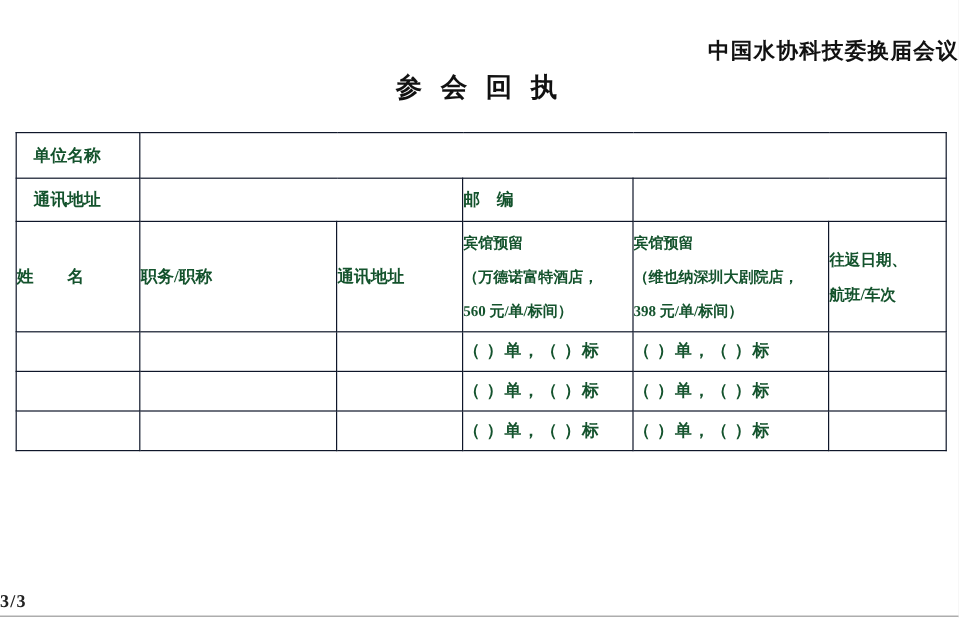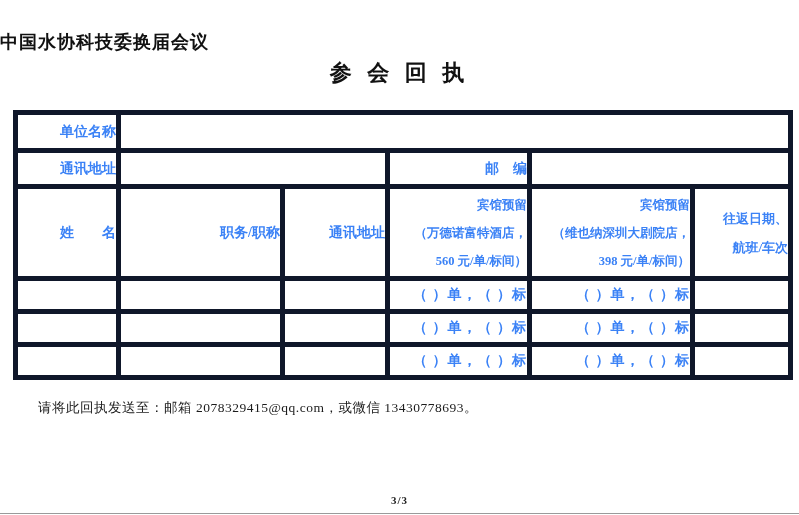--- a/index.html
+++ b/index.html
@@ -11,21 +11,21 @@
     height: 515px;
     background: #ffffff;
     color: #111111;
     overflow: hidden;
   }
   .doc-title {
     position: absolute;
     top: 30px;
     left: 0;
     width: 100%;
-    text-align: left;
+    text-align: right;
     font-size: 18px;
     font-weight: 700;
     letter-spacing: 1px;
   }
   .doc-subtitle {
     position: absolute;
     top: 58px;
     left: 0;
     width: 100%;
     text-align: center;
@@ -35,26 +35,26 @@
   }
   table.form-table {
     position: absolute;
     left: 13px;
     top: 110px;
     width: 775px;
     border-collapse: collapse;
     table-layout: fixed;
   }
   table.form-table td {
-    border: 5px solid #0f172a;
+    border: 1px solid #0f172a;
     vertical-align: middle;
-    text-align: right;
+    text-align: left;
     font-size: 14px;
     font-weight: 700;
-    color: #3b82f6;
+    color: #14532d;
     overflow: hidden;
   }
   td.label-left {
     text-align: left;
     padding-left: 14px;
   }
   .hotel-head {
     font-size: 12.5px;
     line-height: 28px;
     font-weight: 700;
@@ -75,22 +75,22 @@
     font-size: 13.5px;
     font-weight: 400;
     color: #1c1c1c;
     letter-spacing: 0.5px;
   }
   .page-number {
     position: absolute;
     top: 494px;
     left: 0;
     width: 100%;
-    text-align: center;
-    font-size: 11px;
+    text-align: left;
+    font-size: 15px;
     font-weight: 700;
     color: #222222;
     letter-spacing: 1px;
   }
   .bottom-rule {
     position: absolute;
     left: 0;
     bottom: 1px;
     width: 100%;
     height: 1px;
@@ -170,19 +170,18 @@
       <td></td>
       <td></td>
       <td></td>
       <td class="choice-cell">（ ）单，（ ）标</td>
       <td class="choice-cell">（ ）单，（ ）标</td>
       <td></td>
     </tr>
   </tbody>
     </table>
 
-  <div class="footer-note">请将此回执发送至：邮箱 2078329415@qq.com，或微信 13430778693。</div>
 
   <div class="page-number">3/3</div>
 
   <div class="bottom-rule"></div>
 
 </div>
 
 </body></html>

